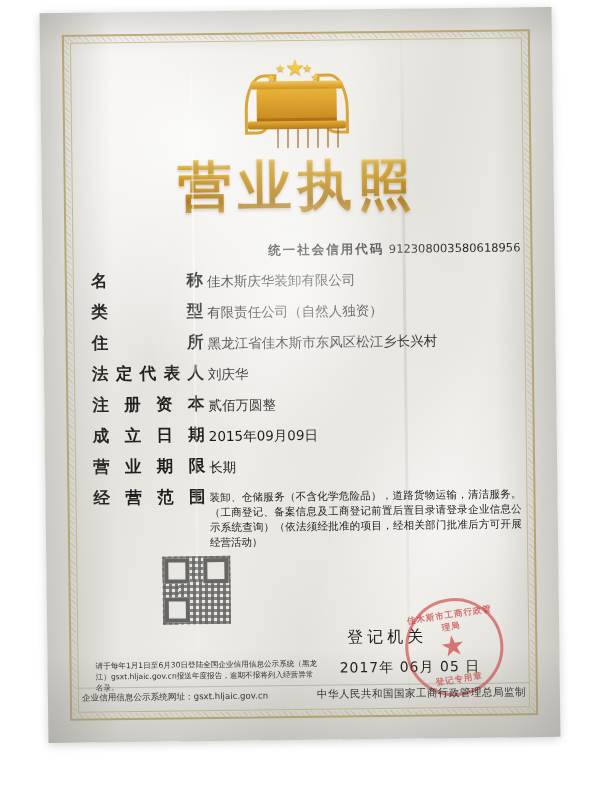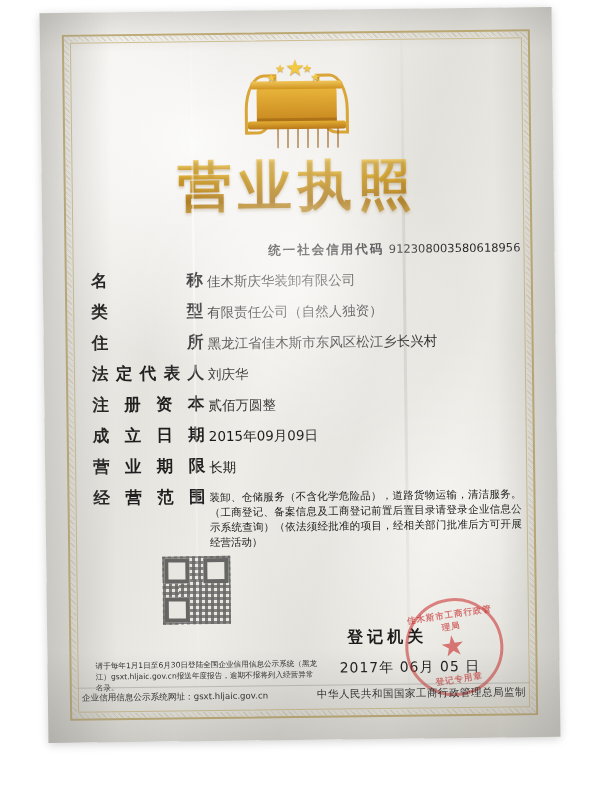--- a/index.html
+++ b/index.html
@@ -259,21 +259,21 @@
   #qr .c1 { left: 2px; top: 2px; }
   #qr .c2 { right: 2px; top: 2px; }
   #qr .c3 { left: 2px; bottom: 2px; }
 
   
   #authority {
     position: absolute;
     left: 300px;
     top: 618px;
     font-size: 16px;
-    font-weight: bold;
+    font-weight: normal;
     letter-spacing: 4px;
     color: #1c1c1c;
   }
   #issue-date {
     position: absolute;
     left: 292px;
     top: 650px;
     font-size: 14px;
     letter-spacing: 1px;
     color: #1c1c1c;

